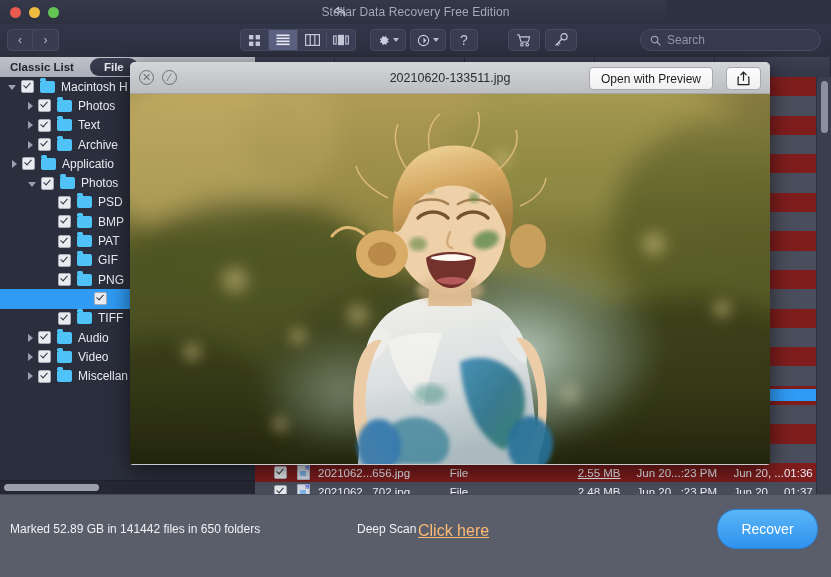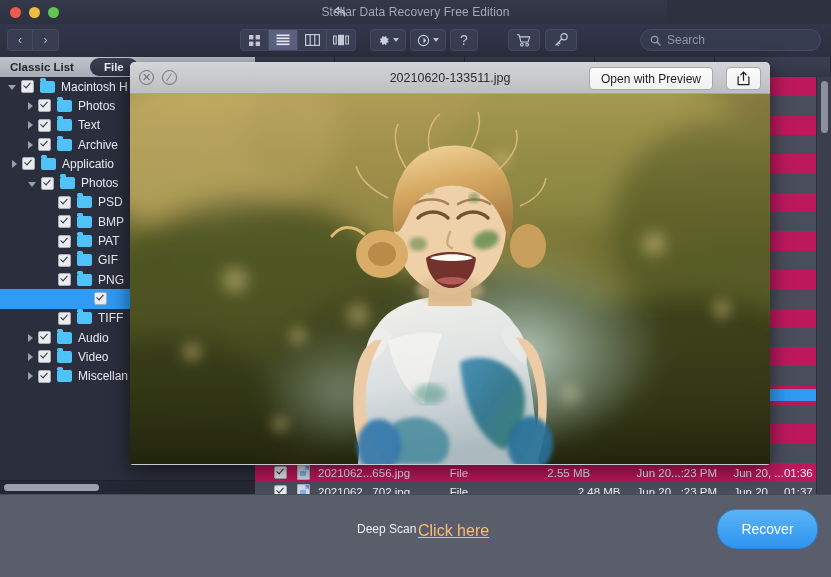--- a/index.html
+++ b/index.html
@@ -157,21 +157,21 @@
   .colheader .ch {
     font-size:11.5px; color:#d5d8e2; display:flex; align-items:center;
     padding-left:8px; border-right:1px solid #272a38; box-sizing:border-box;
     height:20px; overflow:hidden;
   }
   .rows { position:absolute; left:0; top:20px; width:576px; height:418px; overflow:hidden; }
   .frow {
     height:19.3px; display:flex; align-items:center; font-size:11.5px;
     color:#eceef4; box-sizing:border-box;
   }
-  .frow.odd { background:#be185d; }
+  .frow.odd { background:#7f1d1d; }
   .frow.even { background:#4a4e5c; }
   .frow .c { padding-left:8px; box-sizing:border-box; overflow:hidden; white-space:nowrap; }
   .fcbx {
     width:11px;height:11px;background:#e9ebef;border:1px solid #a8adb8;border-radius:2px;
     position:relative; margin-left:19px; flex:0 0 auto;
   }
   .fcbx:after{
     content:"";position:absolute;left:3px;top:0px;width:3px;height:6px;
     border:solid #30343f;border-width:0 1.6px 1.6px 0;transform:rotate(42deg);
   }
@@ -553,21 +553,21 @@
         </div>
         <div class="frow even">
           <div class="c" style="width: 460px;"></div>
           <div class="c datecell" style="width: 116px; padding-left: 4px;">1:36 PM</div>
         </div>
         <div class="frow odd">
           <span class="fcbx"></span>
           <span class="ficon"></span>
           <div class="c" style="width: 150px;">2021062...656.jpg</div>
           <div class="c" style="width: 120px;">File</div>
-          <div class="c" style="width: 92px; text-align: left; padding-right: 8px; padding-left: 0px;">2.55 MB</div>
+          <div class="c" style="width: 92px; text-align: right; padding-right: 8px; padding-left: 0px; text-decoration: underline;">2.55 MB</div>
           <div class="c" style="width: 110px;">Jun 20...:23 PM</div>
           <div class="c" style="width: 120px;">Jun 20, ...01:36 PM</div>
         </div>
         <div class="frow even">
           <span class="fcbx"></span>
           <span class="ficon"></span>
           <div class="c" style="width: 150px;">2021062...702.jpg</div>
           <div class="c" style="width: 120px;">File</div>
           <div class="c" style="width: 92px; text-align: right; padding-right: 8px; padding-left: 0px;">2.48 MB</div>
           <div class="c" style="width: 110px;">Jun 20...:23 PM</div>
@@ -740,18 +740,19 @@
           <ellipse cx="398" cy="152" rx="18" ry="22" fill="#cfa362" opacity=".9"></ellipse>
         </g>
 
         <rect width="640" height="370" fill="#d9a24a" opacity=".06"></rect>
         <ellipse cx="60" cy="40" rx="150" ry="90" fill="#ffdf9c" opacity=".12" filter="url(#blur12)"></ellipse>
       </svg>
     </div>
   </div>
 
   <div class="statusbar">
+    <div class="status-text">Marked 52.89 GB in 141442 files in 650 folders</div>
     <div class="deep-scan">Deep Scan</div>
     <div class="click-here">Click here</div>
     <div class="recover-btn">Recover</div>
   </div>
 
 </div>
 
 </body></html>

